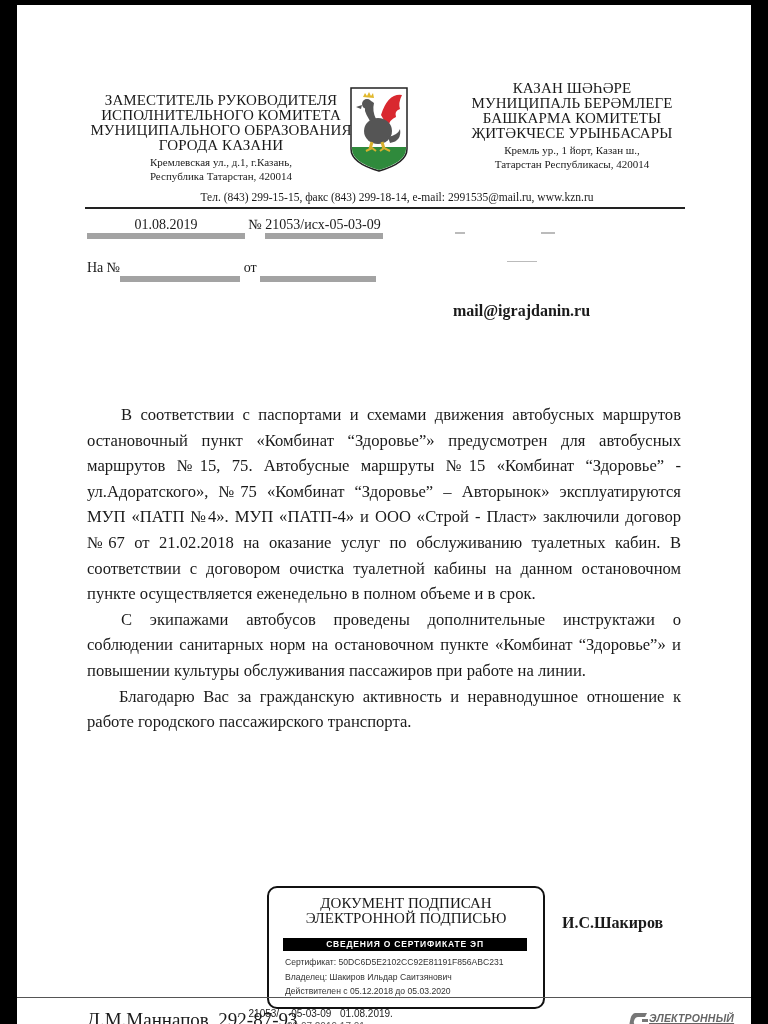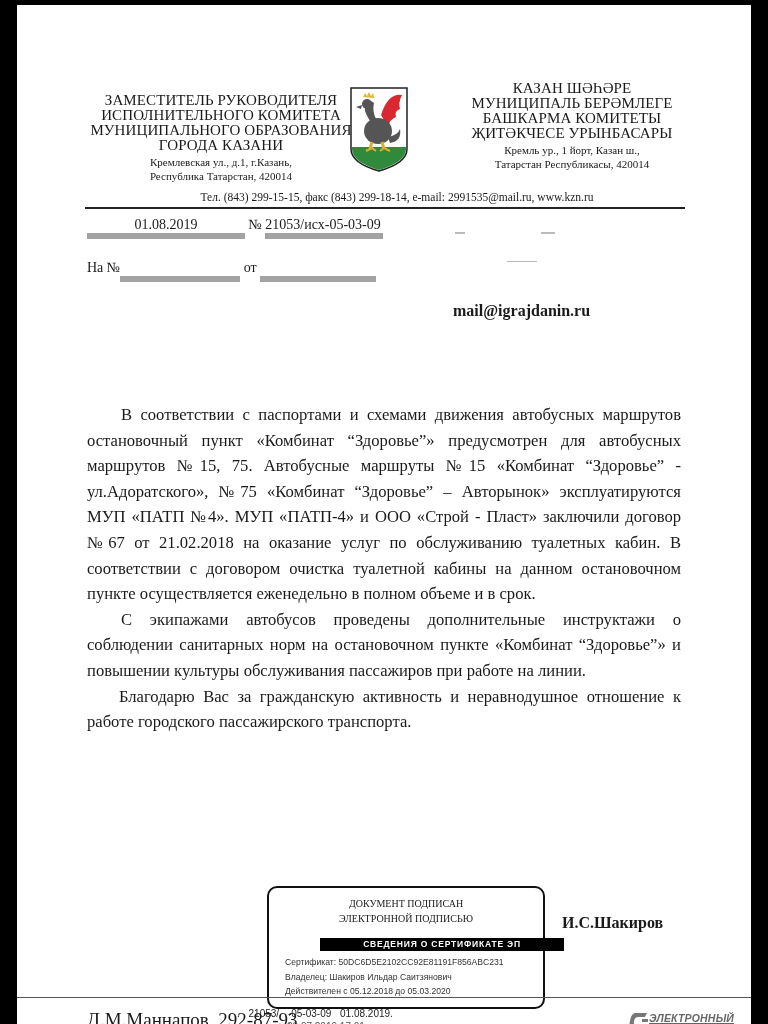--- a/index.html
+++ b/index.html
@@ -31,22 +31,22 @@
   
   .body-text { left: 70px; top: 397px; width: 594px; font-size: 16.6px; line-height: 25.6px; text-align: justify; }
   .body-text p { margin: 0; text-indent: 42px; }
   .body-text p.ind2 { text-indent: 34px; }
   .body-text p.ind3 { text-indent: 32px; }
   
   .sigbox {
     left: 250px; top: 881px; width: 274px; height: 119px;
     border: 2px solid #111; border-radius: 10px; background: #fff;
   }
-  .sig-title { position: absolute; left: 0; top: 8px; width: 100%; text-align: center; font-size: 10px; line-height: 15px; font-family: "Liberation Serif", serif; }
-  .sig-bar { position: absolute; left: 14px; top: 50px; width: 244px; height: 13px; background: #000; color: #fff; font-family: "Liberation Sans", sans-serif; font-size: 8.5px; font-weight: bold; text-align: center; line-height: 13px; letter-spacing: 0.8px; margin-left: 37px; }
+  .sig-title { position: absolute; left: 0; top: 8px; width: 100%; text-align: center; font-size: 15px; line-height: 15px; font-family: "Liberation Serif", serif; }
+  .sig-bar { position: absolute; left: 14px; top: 50px; width: 244px; height: 13px; background: #000; color: #fff; font-family: "Liberation Sans", sans-serif; font-size: 8.5px; font-weight: bold; text-align: center; line-height: 13px; letter-spacing: 0.8px; }
   .sig-lines { position: absolute; left: 16px; top: 67px; font-family: "Liberation Sans", sans-serif; font-size: 8.6px; line-height: 14.5px; color: #333; }
   .signer { left: 545px; top: 909px; font-size: 16px; font-weight: bold; }
   .executor { left: 70px; top: 1004px; font-size: 19px; }
   .footrule { left: 0; top: 992px; width: 734px; height: 1px; background: #555; }
   .foot1 { left: 220px; top: 1003px; font-family: "Liberation Sans", sans-serif; font-size: 10px; color: #222; word-spacing: 6px; }
   .foot2 { left: 60px; top: 1016px; font-family: "Liberation Sans", sans-serif; font-size: 10px; color: #555; }
   .edo-logo { left: 612px; top: 1006px; width: 110px; height: 18px; }
   .edo-text { font-family: "Liberation Sans", sans-serif; font-style: italic; font-weight: bold; font-size: 10.5px; color: #666; position: absolute; left: 20px; top: 1px; letter-spacing: 0.2px; border-bottom: 6px solid #0369a1; text-decoration: underline; }
 </style>
 </head>

